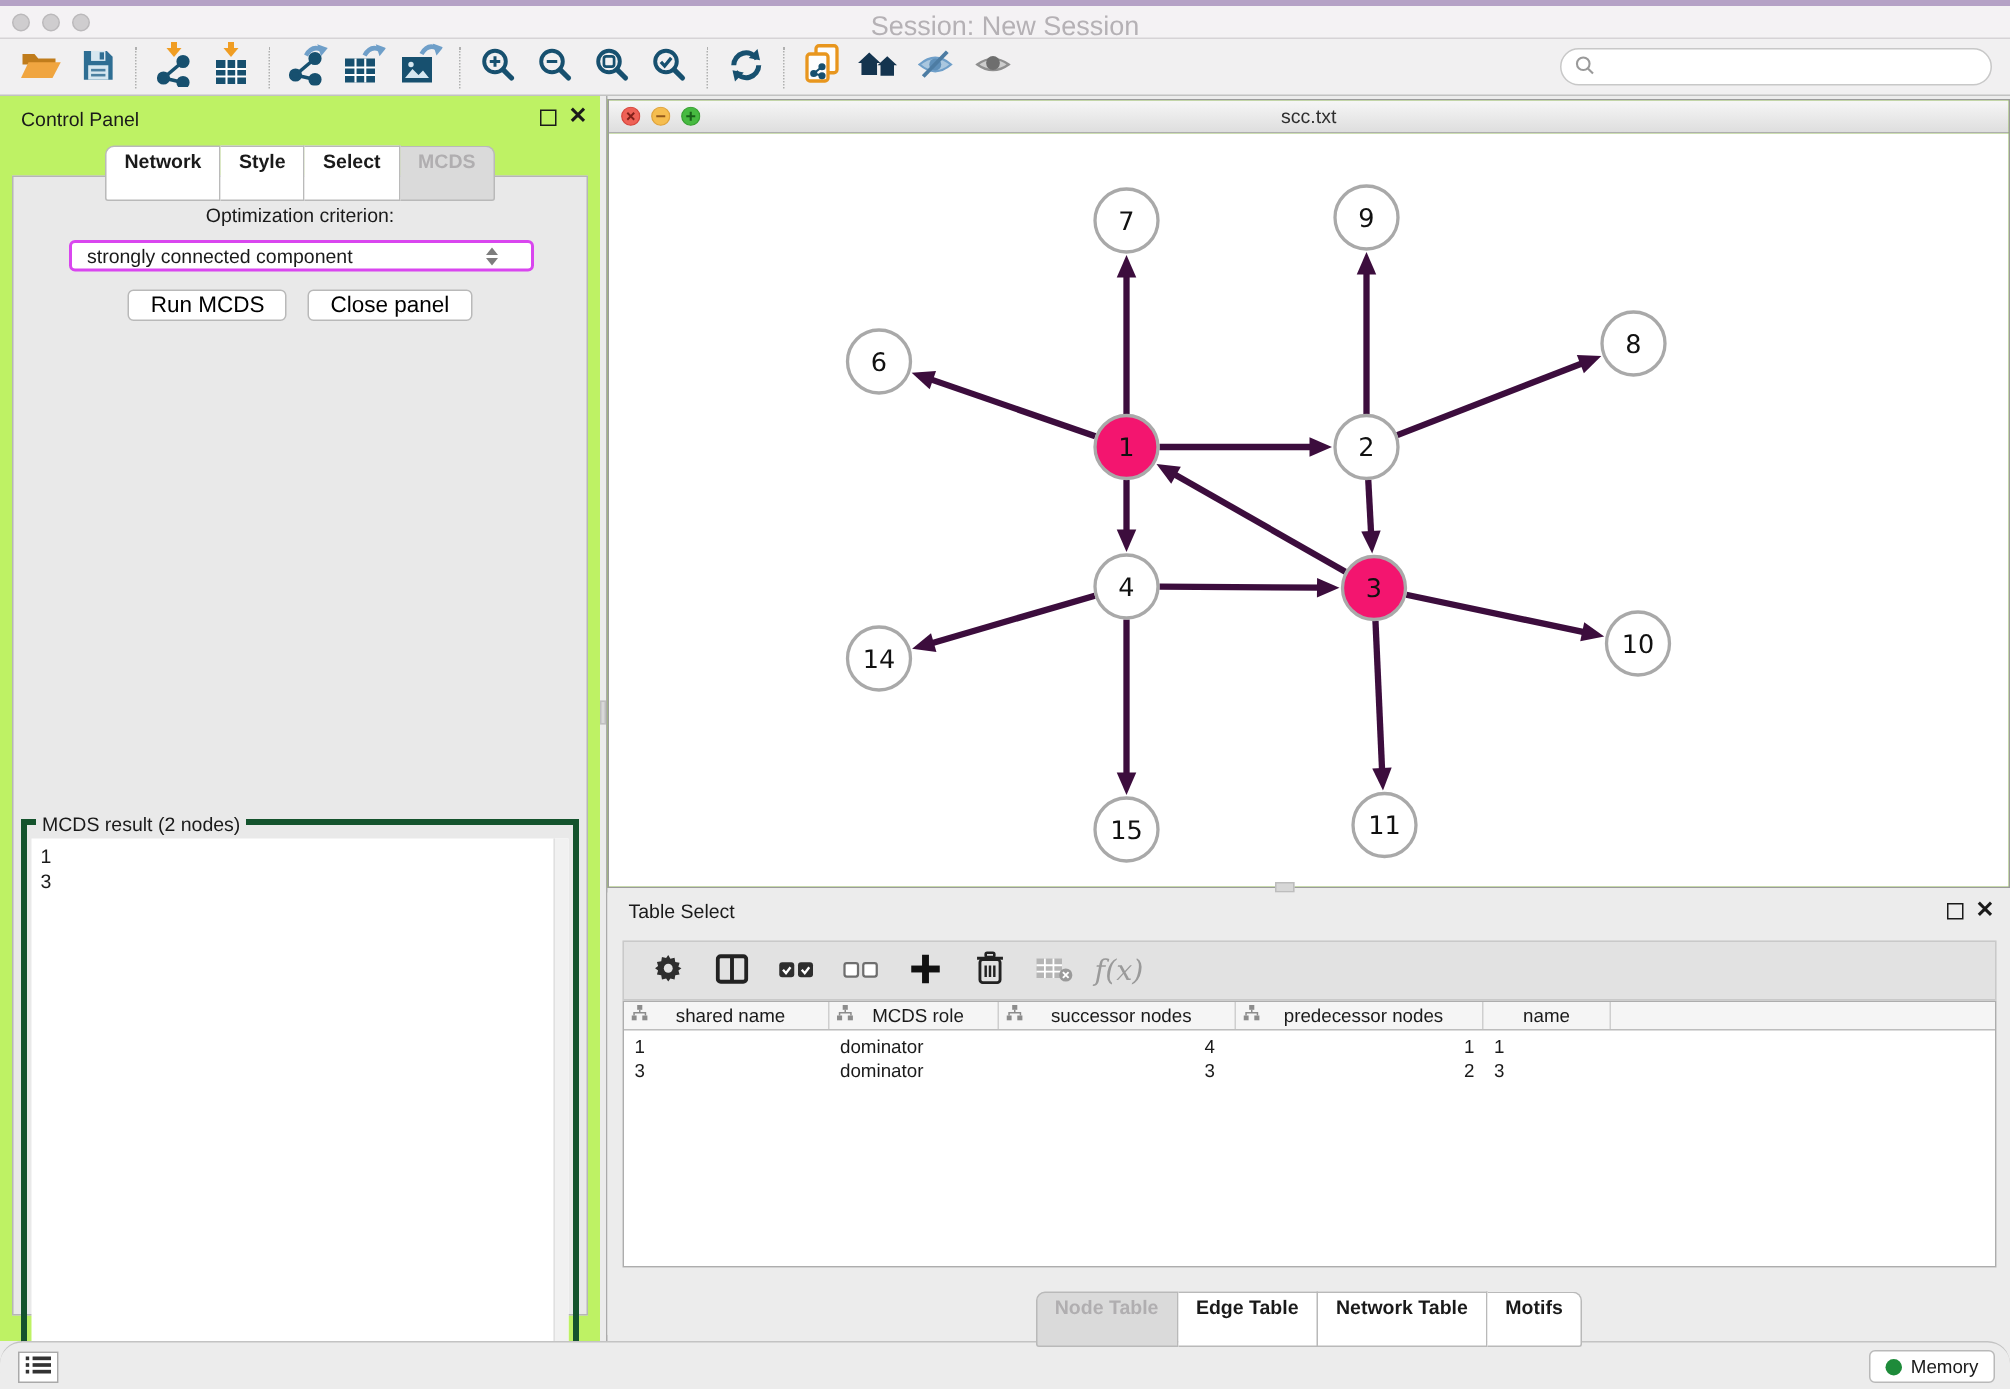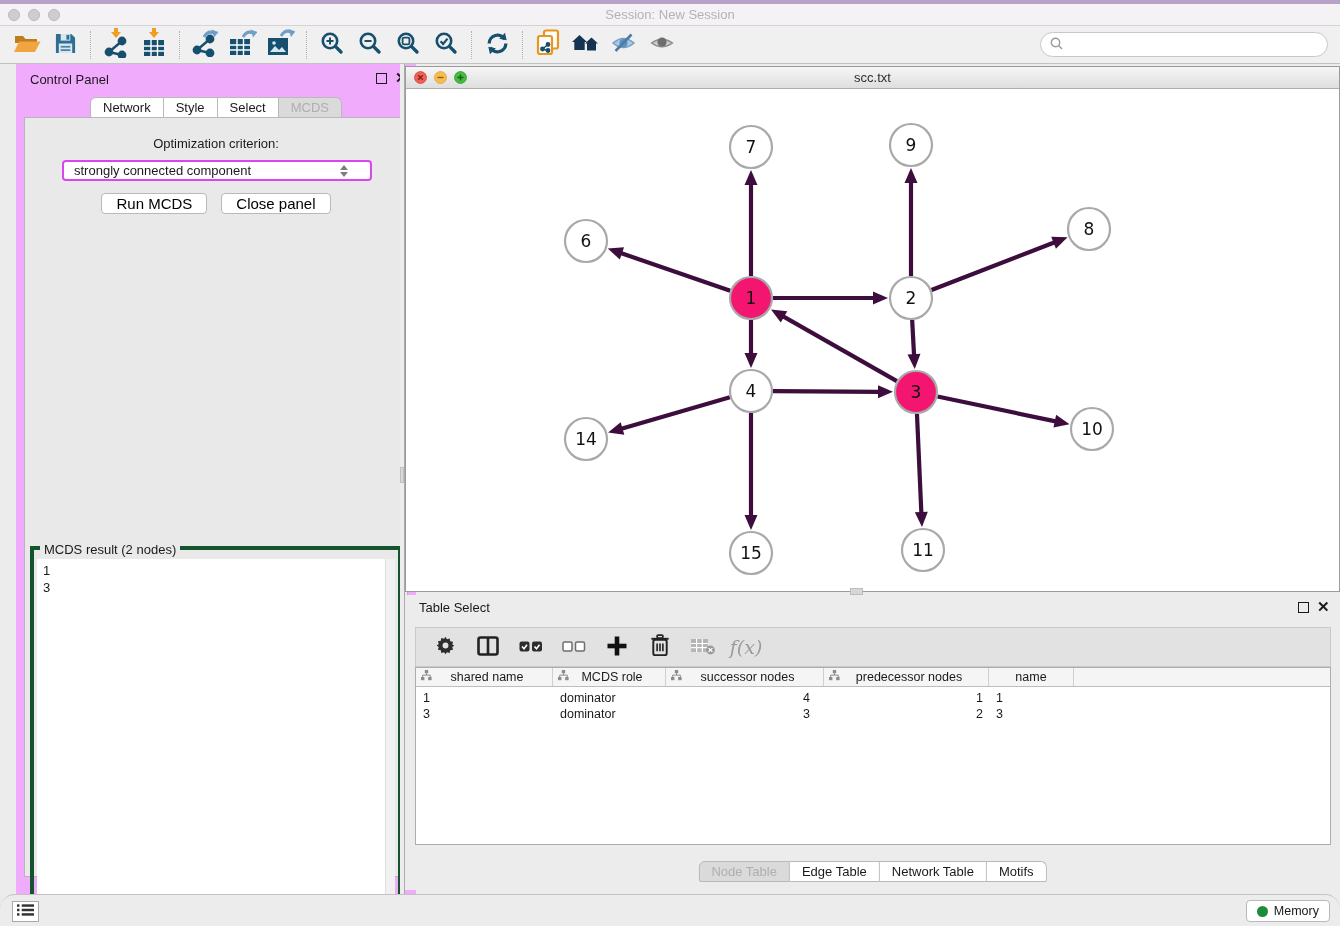--- a/index.html
+++ b/index.html
@@ -3,39 +3,39 @@
 <meta charset="utf-8">
 <style>
   * { margin:0; padding:0; box-sizing:border-box; }
   html,body { width:1340px; height:926px; overflow:hidden; }
   body { font-family:"Liberation Sans", sans-serif; background:#ececec; position:relative; font-size:13px; color:#1a1a1a; }
 
   
   .titlebar { position:absolute; left:0; top:0; width:1340px; height:26px; background:#f4f2f4; border-top:4px solid #b5a2c6; border-bottom:1px solid #d6d3d6; }
   .traffic { position:absolute; left:8px; top:5px; display:flex; gap:8px; }
   .traffic .dot { width:12px; height:12px; border-radius:50%; background:#cfcdcf; border:1px solid #bbb9bb; }
-  .win-title { position:absolute; left:0; right:0; top:3px; text-align:center; color:#b5b1b5; font-size:13px; }
+  .win-title { position:absolute; left:0; right:0; top:3px; text-align:center; color:#b5b1b5; font-size:18px; }
 
   
   .main-toolbar { position:absolute; left:0; top:26px; width:1340px; height:38px; background:#f1f0f1; border-bottom:1px solid #c2c2c2; display:flex; align-items:center; padding-left:8px; }
   .tbtn { width:38px; height:32px; display:flex; align-items:center; justify-content:center; }
   .tsep { width:1px; height:28px; border-left:1px dotted #b0b0b0; margin:0 6px; }
   .searchbox { position:absolute; right:12px; top:6px; width:288px; height:25px; background:#fff; border:1px solid #c8c8c8; border-radius:13px; display:flex; align-items:center; padding-left:9px; gap:5px; }
   .searchbox input { border:none; outline:none; flex:1; font-size:13px; font-family:"Liberation Sans",sans-serif; background:transparent; height:20px; }
 
   
-  .control-panel { position:absolute; left:16px; top:64px; width:400px; height:830px; background:#f0abfc; }
+  .control-panel { position:absolute; left:0; top:64px; width:400px; height:830px; background:#bef264; }
   .cp-header { position:absolute; left:0; top:0; width:100%; height:28px; }
   .cp-title { position:absolute; left:14px; top:8px; font-size:13px; }
   .panel-float { position:absolute; width:11px; height:11px; border:1.6px solid #1a1a1a; top:9px; }
   .panel-close { position:absolute; top:6px; font-size:15px; font-weight:bold; color:#1a1a1a; line-height:16px; }
   .cp-header .panel-float { left:360px; } .cp-header .panel-close { left:379px; }
 
   .tabs { display:flex; position:absolute; z-index:3; }
-  .tab { background:#fff; border:1px solid #b9b9b9; border-left:none; padding:2px 12px 3px; font-size:13px; height:21px; white-space:nowrap; }
+  .tab { background:#fff; border:1px solid #b9b9b9; border-left:none; padding:2px 12px 3px; font-size:13px; height:37px; white-space:nowrap;font-weight:bold; }
   .tab:first-child { border-left:1px solid #b9b9b9; border-top-left-radius:6px; border-bottom-left-radius:2px; }
   .tab:last-child { border-top-right-radius:6px; border-bottom-right-radius:2px; }
   .tab.sel { background:#dadada; color:#b0aeb0; }
   .cp-tabs { left:50%; transform:translateX(-50%); top:33px; }
 
   .cp-content { position:absolute; left:8px; top:53px; width:384px; height:760px; background:#e9e9e9; border:1px solid #b6b6b6; }
   .opt-label { position:absolute; left:0; right:0; top:18px; text-align:center; font-size:13px; }
   .dropdown { position:absolute; left:37px; top:42px; width:310px; height:21px; background:#fff; border:2px solid #d946ef; border-radius:4px; display:flex; align-items:center; padding:0 22px 0 10px;gap:28px; }
   .dropdown .val { flex:1; font-size:13px; }
   .stepper { display:flex; flex-direction:column; gap:2px; align-items:center; }

